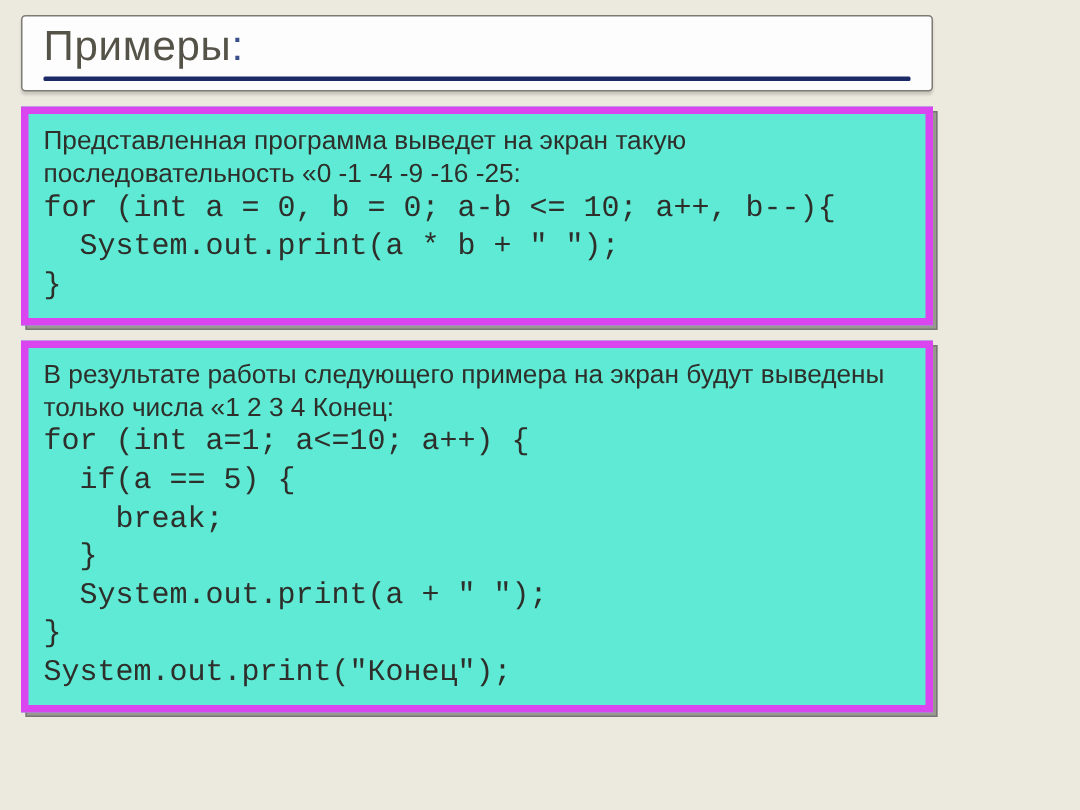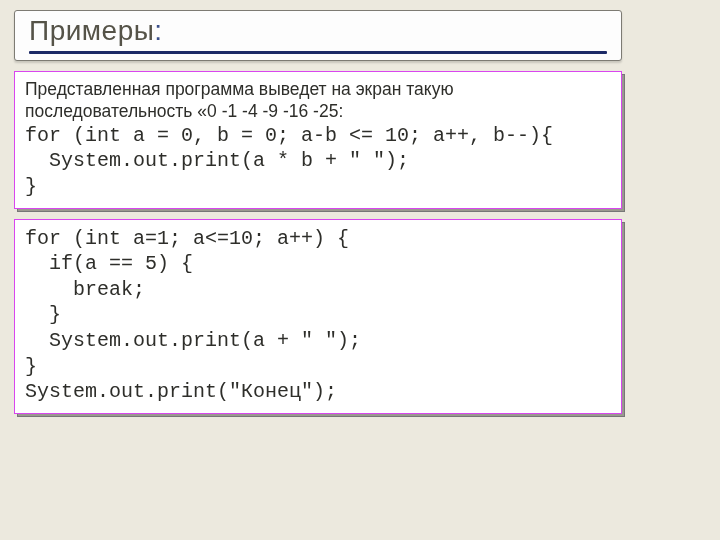--- a/index.html
+++ b/index.html
@@ -42,22 +42,22 @@
     margin-top: 10px;
   }
   .example-shadow {
     position: absolute;
     top: 3px; left: 3px; right: -3px; bottom: -3px;
     background: #9a998f;
     border: 1px solid #777;
   }
   .example-inner {
     position: relative;
-    background: #ffffff;
-    border: 1px solid #d946ef;
+    background: #5eead4;
+    border: 5px solid #d946ef;
     padding: 6px 10px 8px 10px;
   }
   .para {
     font-size: 17.5px;
     line-height: 1.28;
     color: #2e2e2a;
     margin: 0;
   }
   .code {
     font-family: "Courier New", Courier, monospace;
@@ -86,20 +86,21 @@
       <p class="para">Представленная программа выведет на экран такую последовательность «0 -1 -4 -9 -16 -25:</p>
       <pre class="code">for (int a = 0, b = 0; a-b &lt;= 10; a++, b--){
   System.out.print(a * b + " ");
 }</pre>
     </div>
   </div>
 
   <div class="example-box">
     <div class="example-shadow"></div>
     <div class="example-inner">
+      <p class="para">В результате работы следующего примера на экран будут выведены только числа «1 2 3 4 Конец:</p>
       <pre class="code">for (int a=1; a&lt;=10; a++) {
   if(a == 5) {
     break;
   }
   System.out.print(a + " ");
 }
 System.out.print("Конец");</pre>
     </div>
   </div>
 

